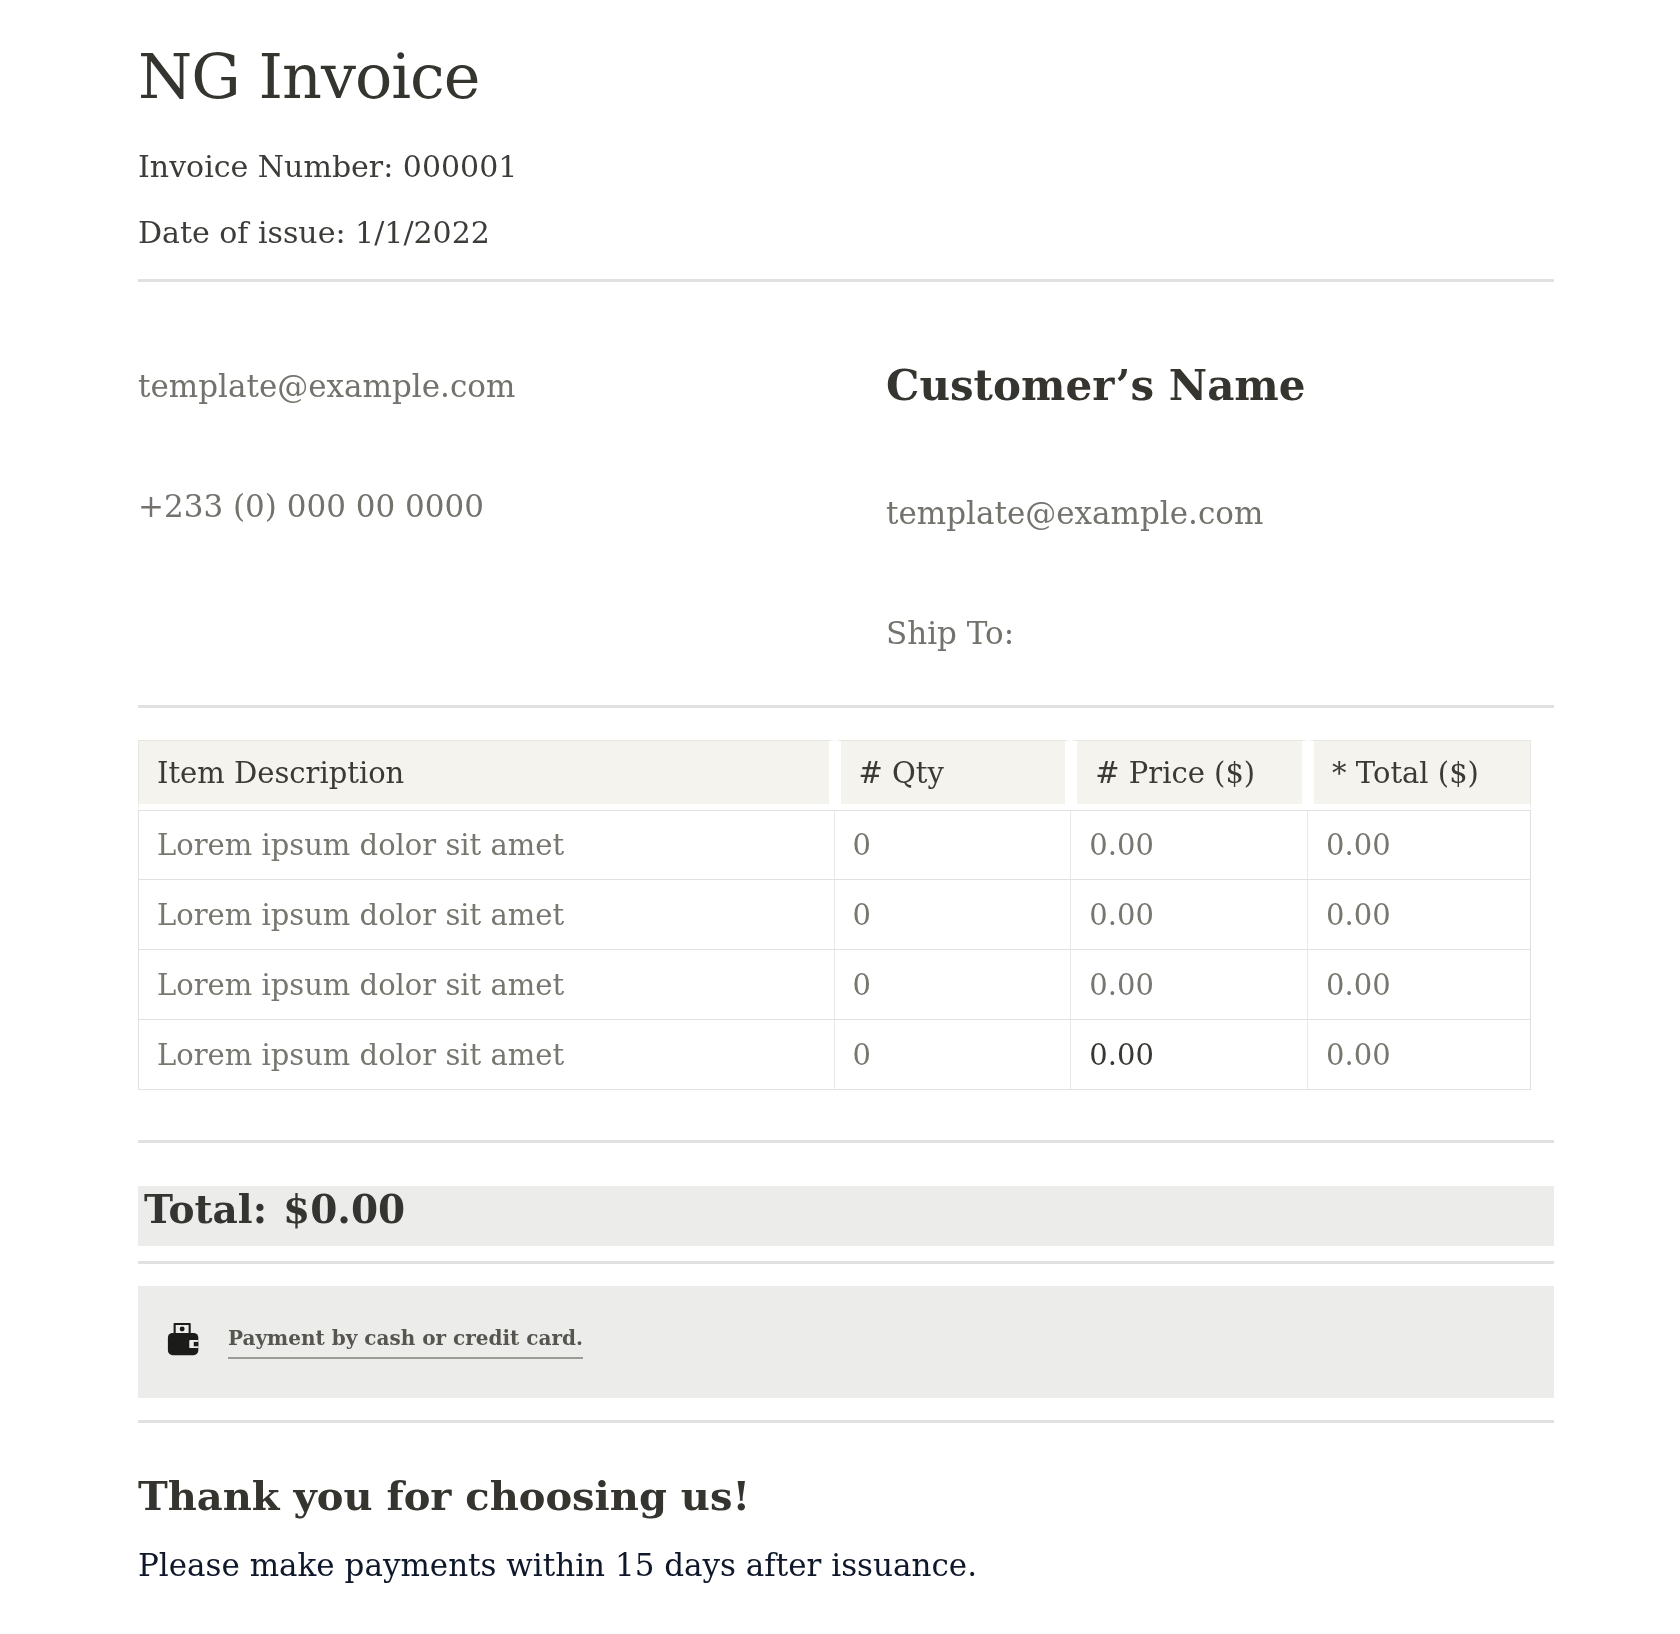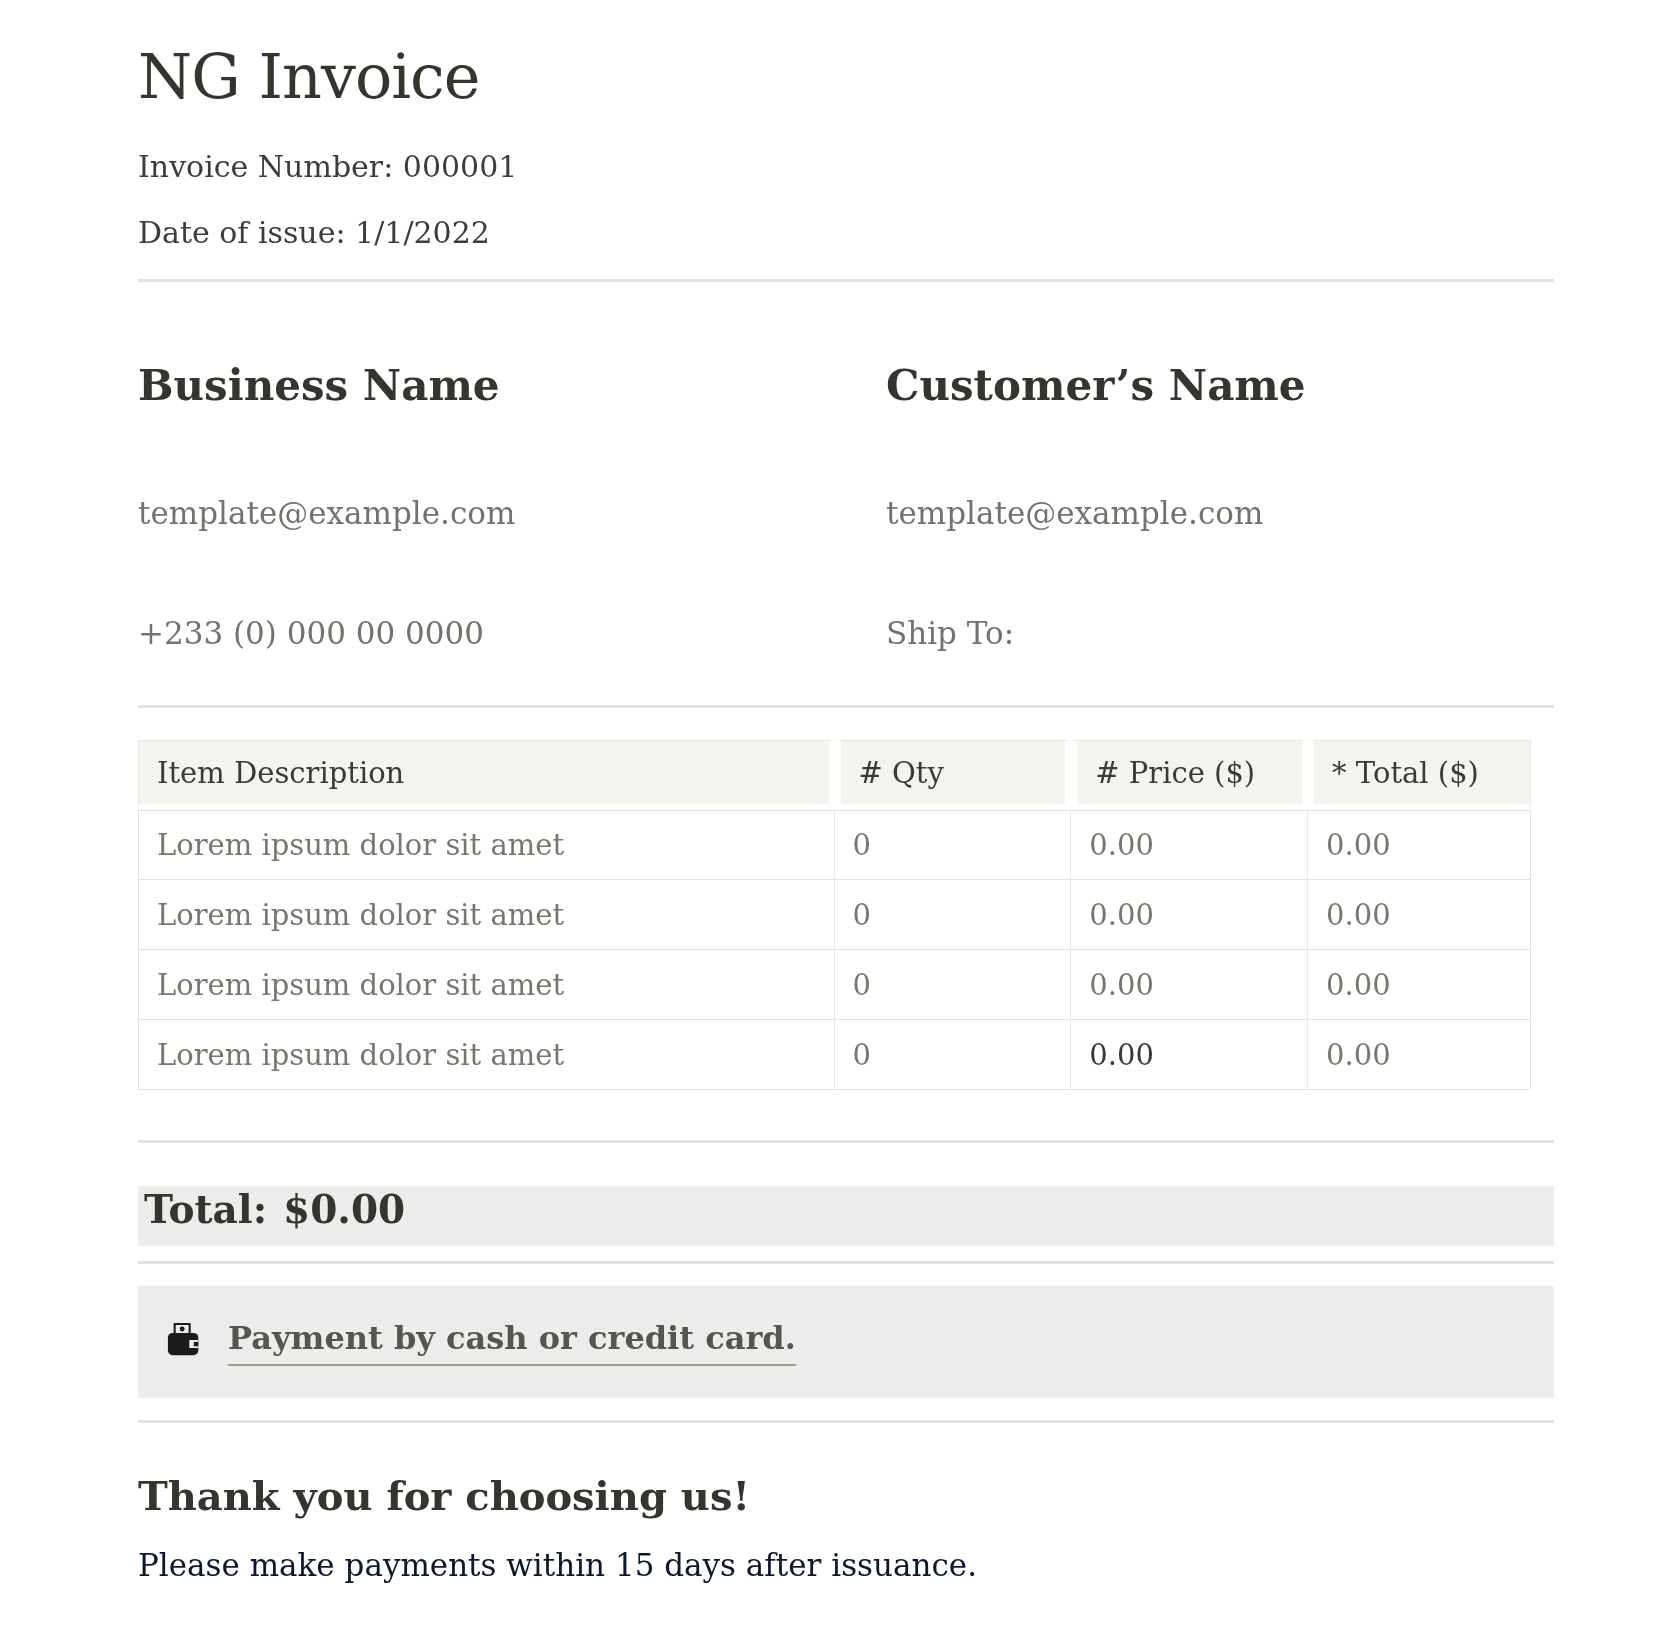--- a/index.html
+++ b/index.html
@@ -112,21 +112,21 @@
     margin-top: 22px;
     height: 112px;
     background: #ececea;
     display: flex;
     align-items: center;
     padding-left: 28px;
   }
   .wallet { width: 38px; height: 38px; flex: 0 0 auto; }
   .payment-link {
     margin-left: 24px;
-    font-size: 32px;
+    font-size: 20px;
     font-weight: 700;
     color: #56554f;
     text-decoration: none;
     border-bottom: 2px solid #9b9a94;
     padding-bottom: 7px;
     cursor: pointer;
   }
   .divider.d5 { margin-top: 22px; }
   
   .thanks-heading {
@@ -151,21 +151,20 @@
   <h1 class="invoice-title">NG Invoice</h1>
 
   <p class="meta-line first"><span>Invoice Number:</span> <span>000001</span></p>
 
   <p class="meta-line second"><span>Date of issue:</span> <span>1/1/2022</span></p>
 
   <hr class="divider d1">
 
   <div class="parties">
     <div class="party">
-      <h3 class="party-name">Business Name</h3>
       <p class="party-line email">template@example.com</p>
       <p class="party-line tail">+233 (0) 000 00 0000</p>
     </div>
     <div class="party">
       <h3 class="party-name">Customer’s Name</h3>
       <p class="party-line email">template@example.com</p>
       <p class="party-line tail">Ship To:</p>
     </div>
   </div>
 

